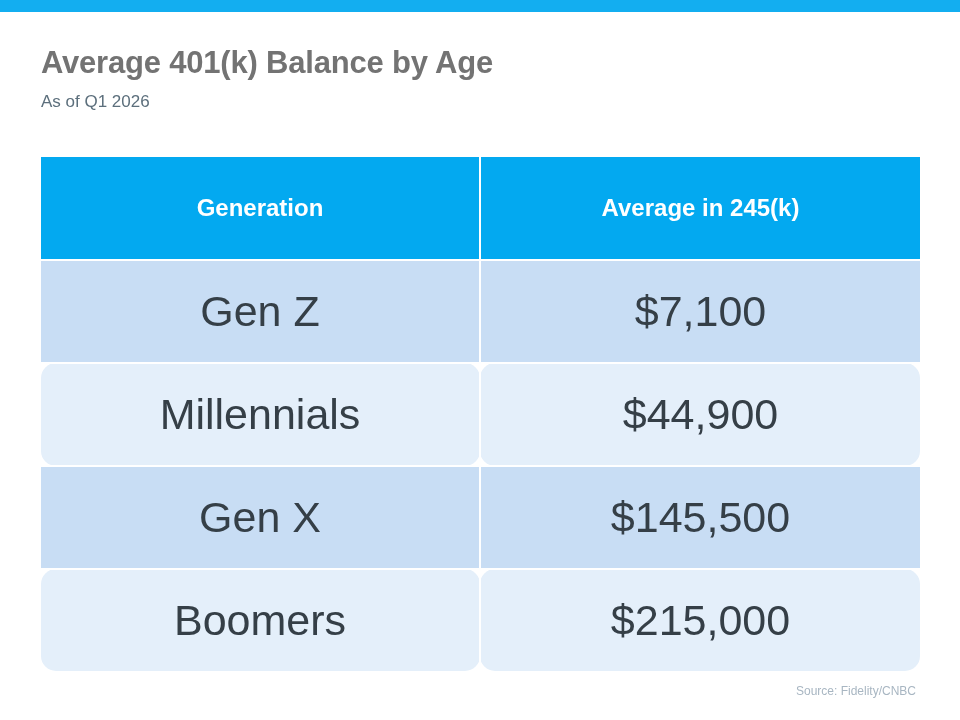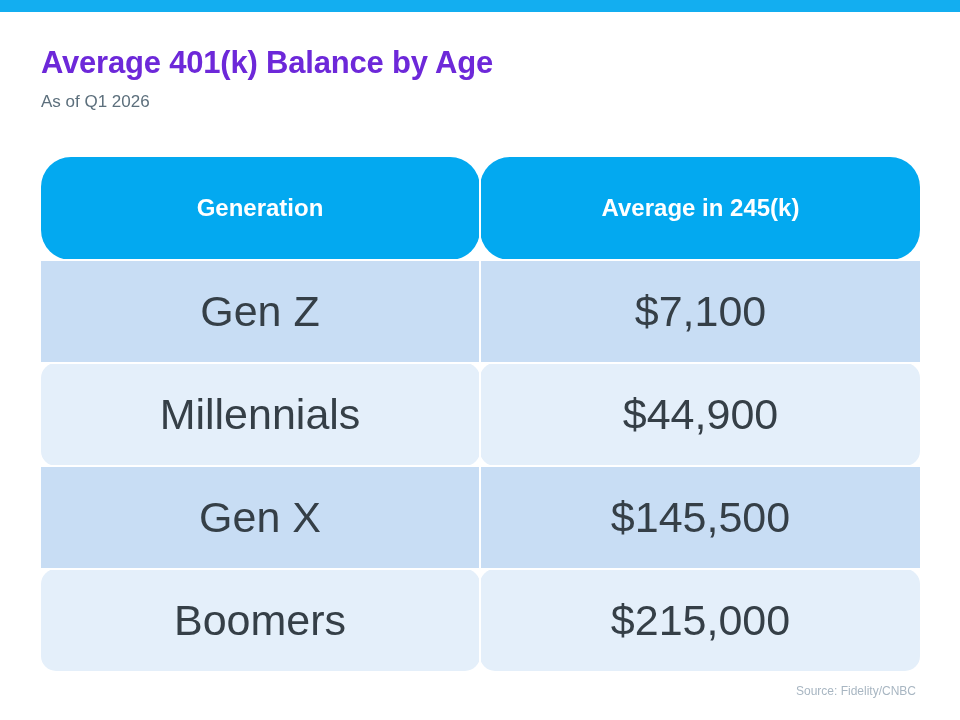--- a/index.html
+++ b/index.html
@@ -34,21 +34,21 @@
   
   .heading {
     position: absolute;
     left: 41px;
     top: 44px;
     width: 880px;
   }
   .page-title {
     font-size: 31px;
     font-weight: bold;
-    color: #6d28d9;
+    color: #737373;
     letter-spacing: -0.2px;
     line-height: 38px;
     margin: 0;
     white-space: nowrap;
   }
   .page-subtitle {
     font-size: 17px;
     font-weight: normal;
     color: #5C6F7C;
     line-height: 22px;
@@ -71,21 +71,20 @@
   .data-table thead th {
     background: #03A9F0;
     color: #ffffff;
     font-size: 24px;
     font-weight: bold;
     text-align: center;
     height: 102px;
     padding: 0;
     vertical-align: middle;
     border-right: 2px solid #ffffff;
-    border-radius: 30px;
   }
   .data-table thead th:last-child {
     border-right: none;
   }
 
   .data-table tbody td {
     font-size: 43px;
     font-weight: normal;
     color: #353F47;
     text-align: center;

